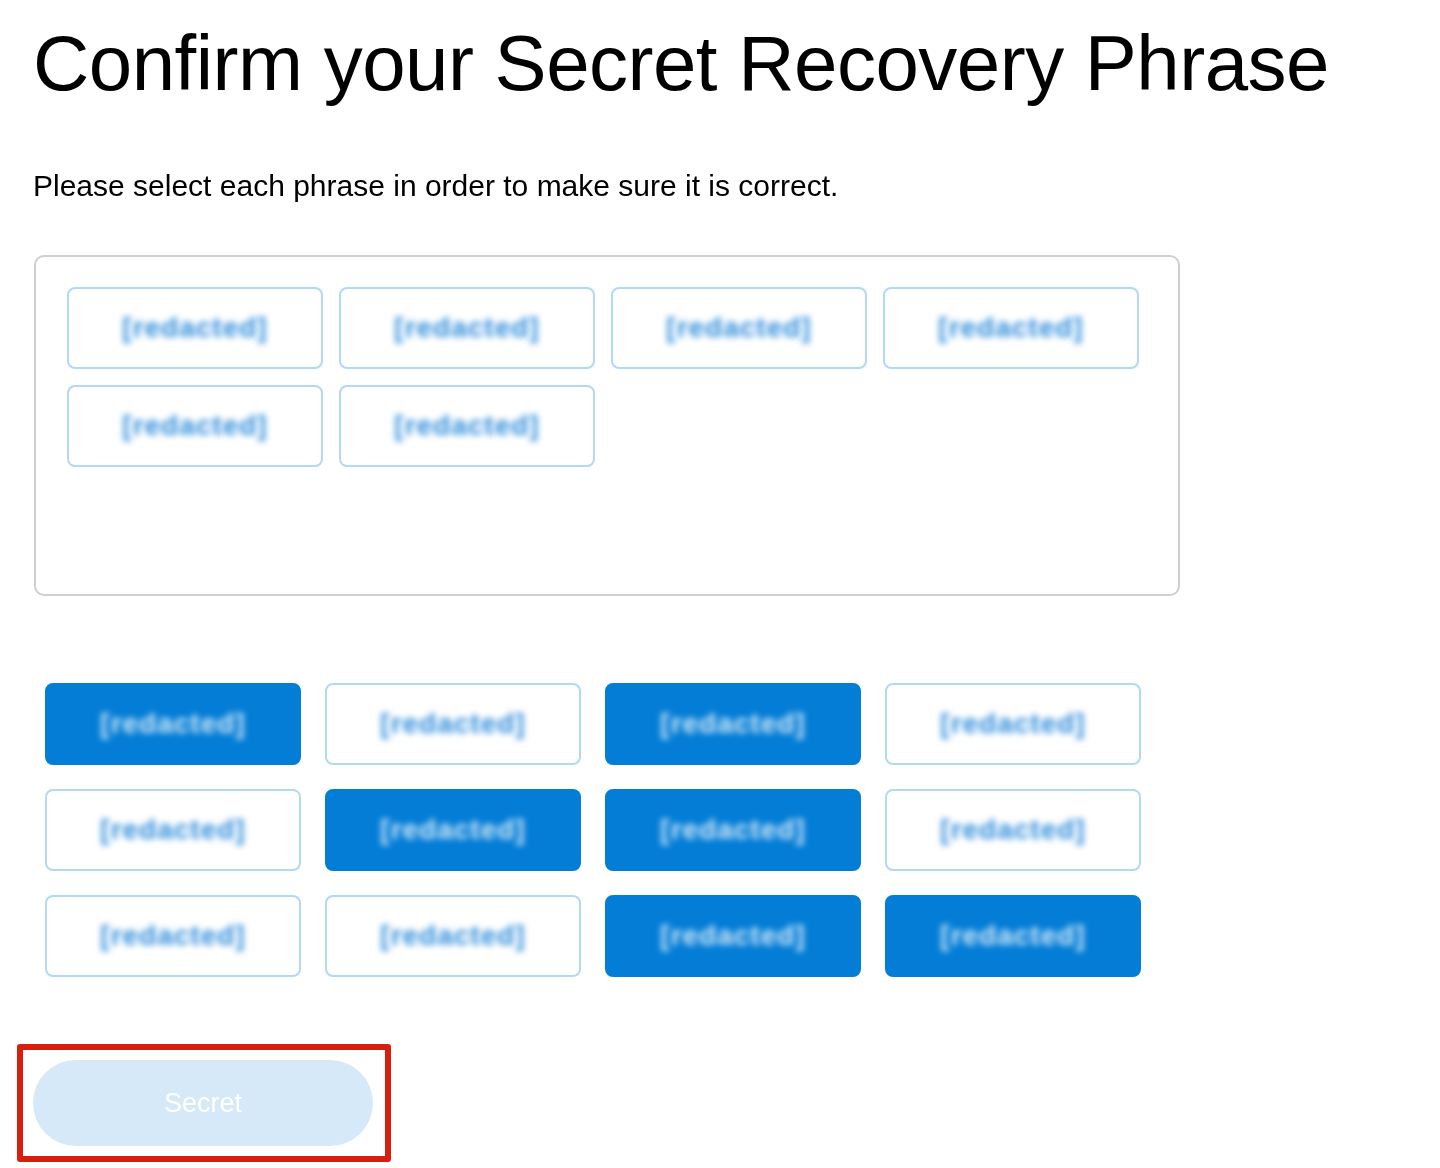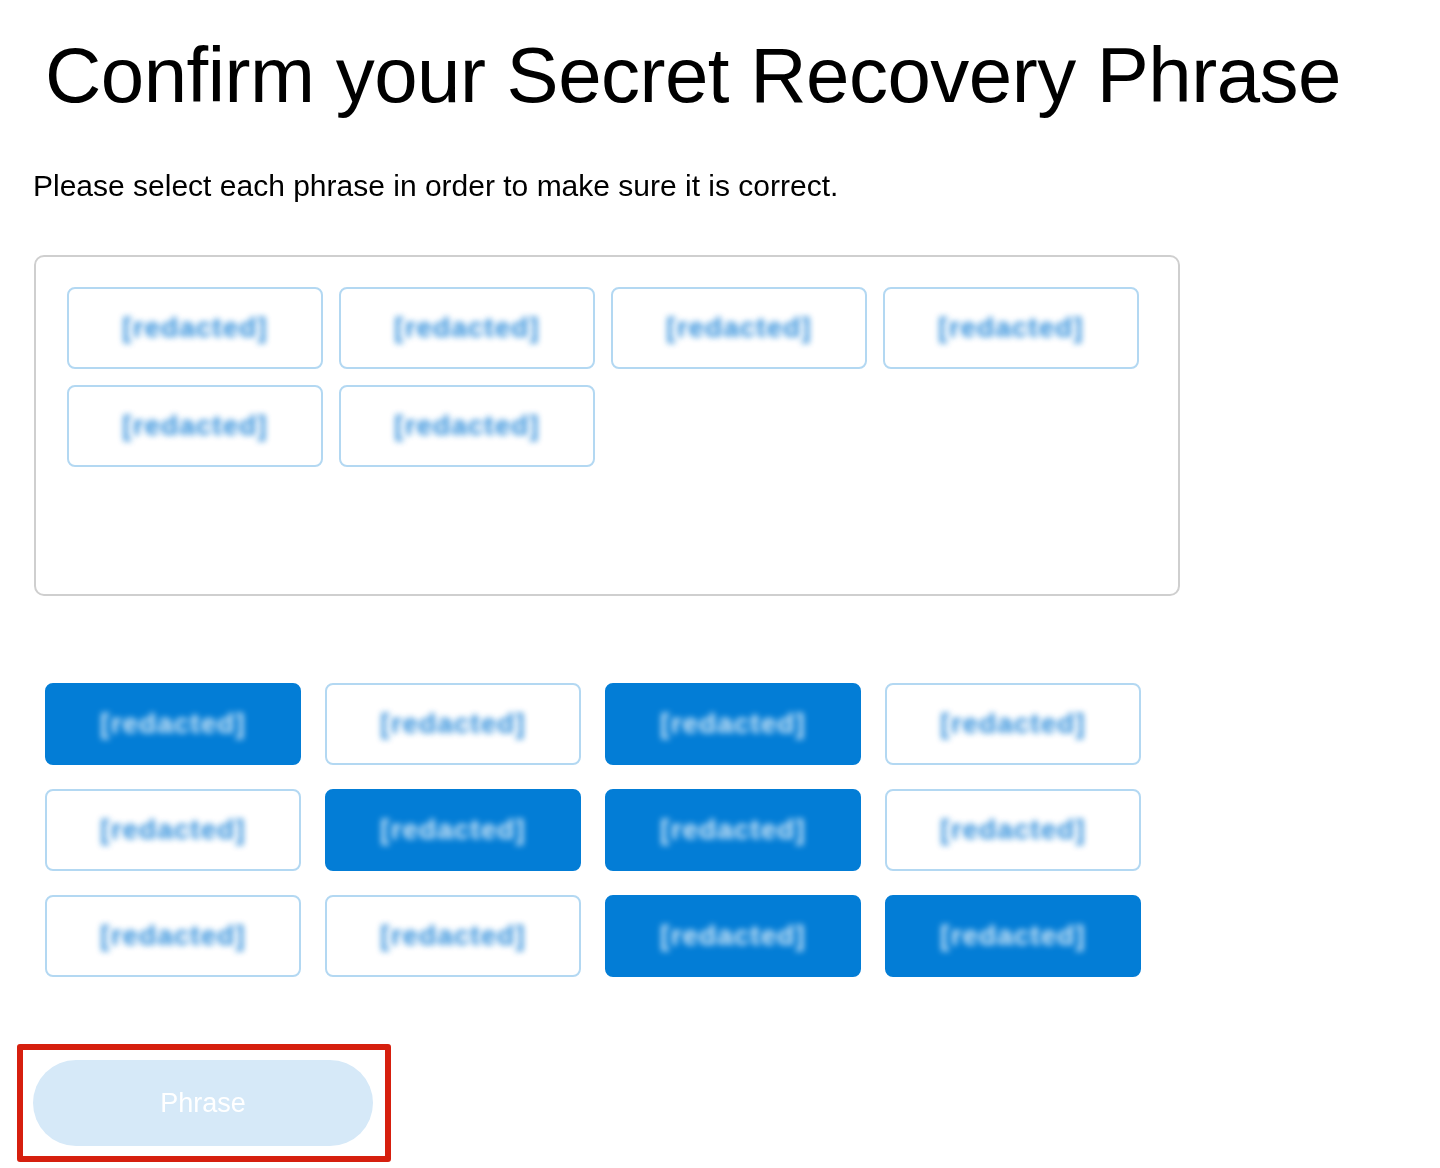--- a/index.html
+++ b/index.html
@@ -1,18 +1,18 @@
 <!DOCTYPE html>
 <html><head>
   <meta charset="utf-8">
   <style>
     html, body { margin: 0; padding: 0; background: #ffffff; }
     body { width: 1440px; height: 1168px; position: relative; overflow: hidden;
            font-family: "Liberation Sans", "DejaVu Sans", sans-serif; color: #000; }
-    .title { position: absolute; left: 33px; top: 18px; margin: 12px;
+    .title { position: absolute; left: 33px; top: 18px; margin: 0;
              font-size: 78px; font-weight: 400; letter-spacing: -0.5px; line-height: 90px; white-space: nowrap; }
     .subtitle { position: absolute; left: 33px; top: 168px; margin: 0;
                 font-size: 30px; line-height: 36px; white-space: nowrap; text-align: center; }
     .drop-area { position: absolute; left: 34px; top: 255px; width: 1146px; height: 341px;
                  border: 2px solid #cfcfcf; border-radius: 10px; box-sizing: border-box; }
     .chip { position: absolute; width: 256px; height: 82px; box-sizing: border-box;
             border-radius: 8px; display: flex; align-items: center; justify-content: center;
             font-size: 28px; }
     .chip.outline { border: 2px solid #b3d8f2; background: #fff; color: #0376d3; }
     .chip.filled { background: #037DD6; color: #fff; border: 2px solid #037DD6; }
@@ -82,14 +82,14 @@
 <div class="chip outline" style="left:325px; top:895px;">
     <span class="word">[redacted]</span>
   </div>
 <div class="chip filled" style="left:605px; top:895px;">
     <span class="word">[redacted]</span>
   </div>
 <div class="chip filled" style="left:885px; top:895px;">
     <span class="word">[redacted]</span>
   </div>
 
-<button class="confirm-btn" disabled="">Phrase</button>
+<button class="confirm-btn" disabled="">Secret</button>
 <div class="highlight-box"></div>
 
 </body></html>

